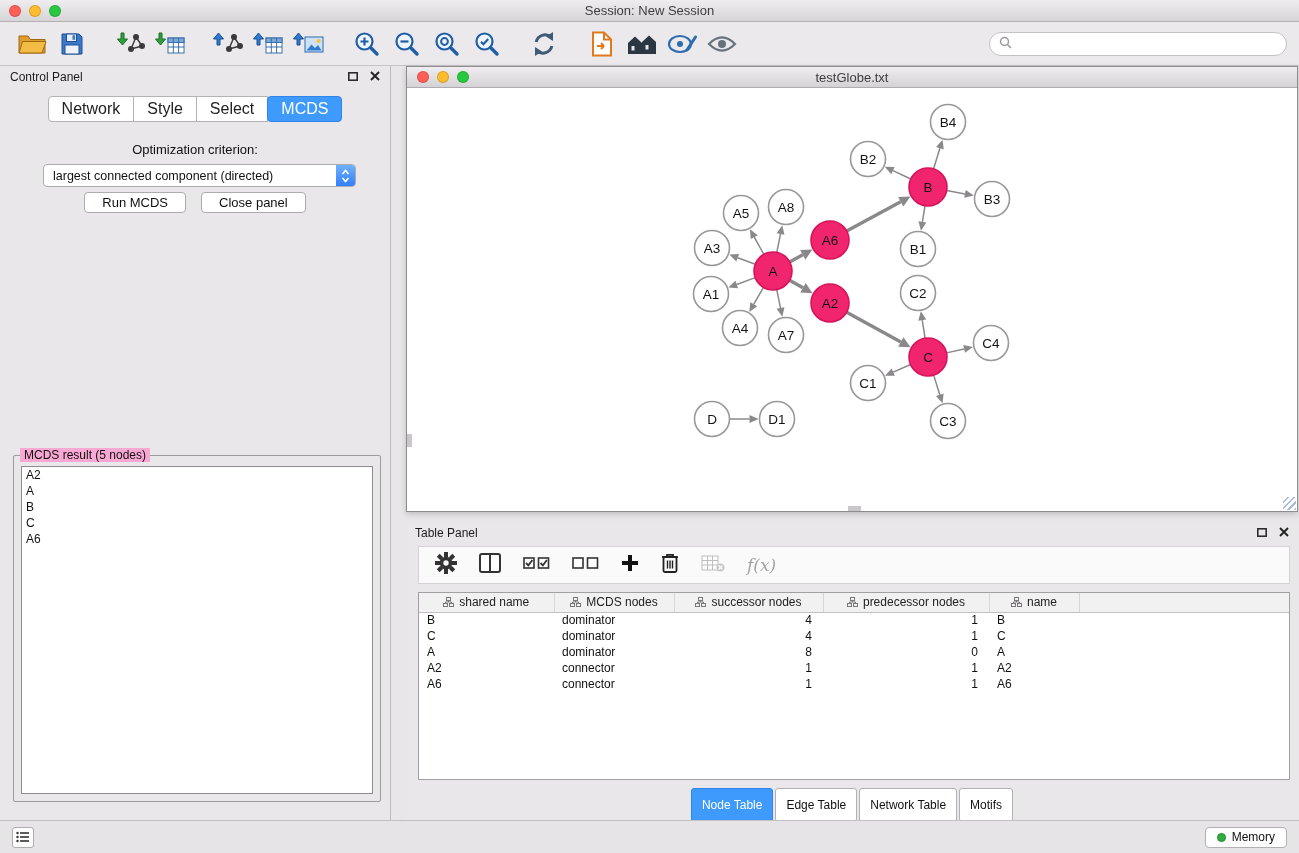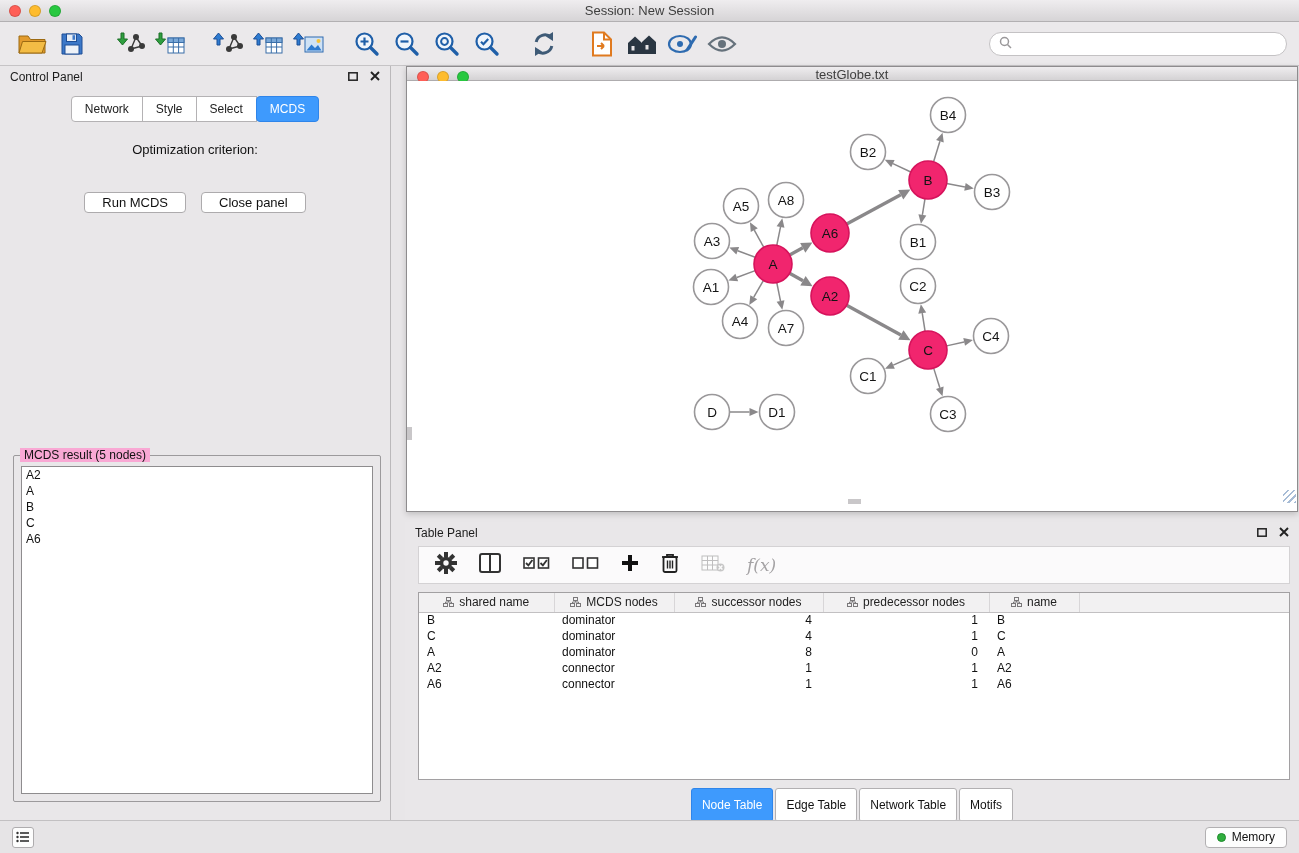--- a/index.html
+++ b/index.html
@@ -23,21 +23,21 @@
   .tb-search input { border:none; outline:none; flex:1; font-size:12px; background:transparent; font-family:inherit; }
 
   
   .workspace { position:absolute; top:66px; left:0; right:0; bottom:33px; }
 
   
   .control-panel { position:absolute; left:0; top:0; bottom:0; width:391px; background:#e9e7e9; border-right:1px solid #bbb9bb; }
   .panel-header { height:22px; display:flex; align-items:center; padding:0 10px; font-size:12px; color:#1c1c1c; }
   .panel-header .hdr-controls { margin-left:auto; display:flex; gap:12px; align-items:center; }
   .cp-tabs { position:absolute; top:30px; left:0; right:0; display:flex; justify-content:center; }
-  .cp-tab { height:22px; padding:12px 13px; display:flex; align-items:center; font-size:12px; background:#fff;
+  .cp-tab { height:22px; padding:12px 13px; display:flex; align-items:center; font-size:16px; background:#fff;
             border:1px solid #b4b2b4; margin-left:-1px; color:#222; }
   .cp-tab:first-child { border-radius:4px 0 0 4px; margin-left:0; }
   .cp-tab:last-child { border-radius:0 4px 4px 0; }
   .cp-tab.active { background:#3e9afd; border-color:#2f85ea; color:#fff; border-radius:4px; }
   .opt-label { position:absolute; top:76px; left:0; right:0; text-align:center; font-size:13px; color:#111; }
   .dropdown { position:absolute; top:98px; left:43px; width:313px; height:23px; background:#fff; border:1px solid #aeacae;
               border-radius:4px; display:flex; align-items:center; overflow:hidden; }
   .dd-value { padding-left:9px; font-size:12.5px; color:#111; flex:1; white-space:nowrap; }
   .dd-stepper { width:19px; height:23px; background:linear-gradient(#72b5fd,#2f7cf6); display:flex; align-items:center; justify-content:center; }
   .cp-buttons { position:absolute; top:126px; left:0; right:0; display:flex; justify-content:center; gap:15px; }
@@ -47,22 +47,22 @@
   .mcds-legend { position:absolute; top:-8px; left:6px; background:#f9a8d4; padding:0 4px; font-size:12px; color:#111; }
   .result-list { position:absolute; left:7px; right:7px; top:10px; bottom:7px; background:#fff; border:1px solid #8e8c8e; overflow:hidden; }
   .result-item { font-size:12px; line-height:16px; padding:0 4px; color:#111; }
 
   
   .right-area { position:absolute; left:405px; top:0; right:0; bottom:0; }
 
   
   .network-window { position:absolute; left:1px; top:0; width:892px; height:446px; background:#fff;
                     border:1px solid #8e8c8e; box-shadow:0 2px 6px rgba(0,0,0,.18); }
-  .inner-titlebar { height:14px; background:linear-gradient(#efedef,#d4d2d4); border-bottom:1px solid #aeacae;
-                    display:flex; align-items:flex-start; justify-content:center; position:relative; }
+  .inner-titlebar { height:21px; background:linear-gradient(#efedef,#d4d2d4); border-bottom:1px solid #aeacae;
+                    display:flex; align-items:center; justify-content:center; position:relative; }
   .inner-titlebar .traffic { top:4px; left:10px; }
   .canvas { position:relative; height:calc(100% - 21px); background:#fff; overflow:hidden; }
   .canvas svg text { font-family:"Liberation Sans","DejaVu Sans",sans-serif; }
   .scroll-stub-v { position:absolute; left:0; top:346px; width:5px; height:13px; background:#c9c7c9; }
   .scroll-stub-h { position:absolute; left:441px; bottom:0; width:13px; height:5px; background:#c9c7c9; }
   .resize-grip { position:absolute; right:1px; bottom:1px; width:13px; height:13px;
                  background:repeating-linear-gradient(135deg, transparent 0 3px, #a7bcd6 3px 4.5px); }
 
   
   .table-panel { position:absolute; left:0; right:0; top:456px; bottom:0; background:#e9e7e9; }
@@ -261,20 +261,29 @@
           </span>
         </span>
       </div>
       <div class="cp-tabs">
           <div class="cp-tab">Network</div>
           <div class="cp-tab">Style</div>
           <div class="cp-tab">Select</div>
           <div class="cp-tab active">MCDS</div>
         </div>
       <div class="opt-label">Optimization criterion:</div>
+      <div class="dropdown">
+        <span class="dd-value">largest connected component (directed)</span>
+        <span class="dd-stepper">
+          <svg width="9" height="14" viewBox="0 0 9 14">
+              <path d="M1.5 5 L4.5 1.5 7.5 5" fill="none" stroke="#fff" stroke-width="1.6"></path>
+              <path d="M1.5 9 L4.5 12.5 7.5 9" fill="none" stroke="#fff" stroke-width="1.6"></path>
+            </svg>
+        </span>
+      </div>
       <div class="cp-buttons">
         <button class="mac-btn">Run MCDS</button>
         <button class="mac-btn">Close panel</button>
       </div>
       <div class="mcds-fieldset">
         <span class="mcds-legend">MCDS result (5 nodes)</span>
         <div class="result-list">
             <div class="result-item">A2</div>
             <div class="result-item">A</div>
             <div class="result-item">B</div>

